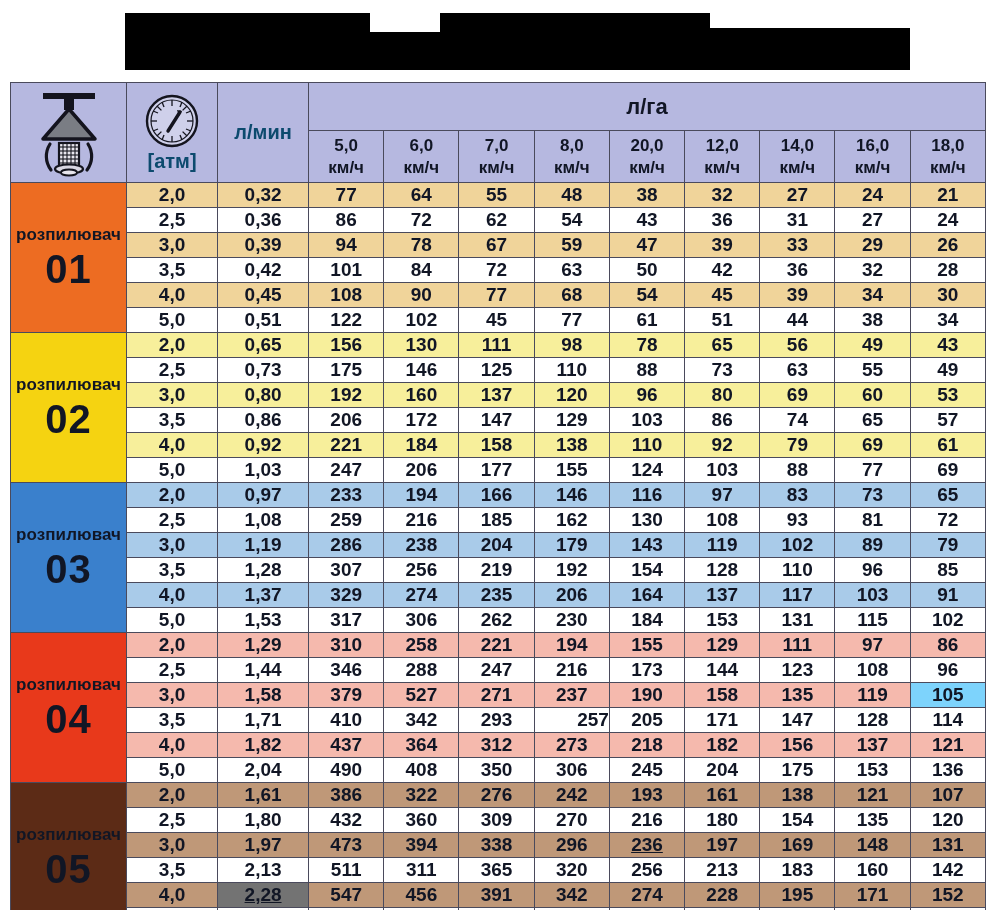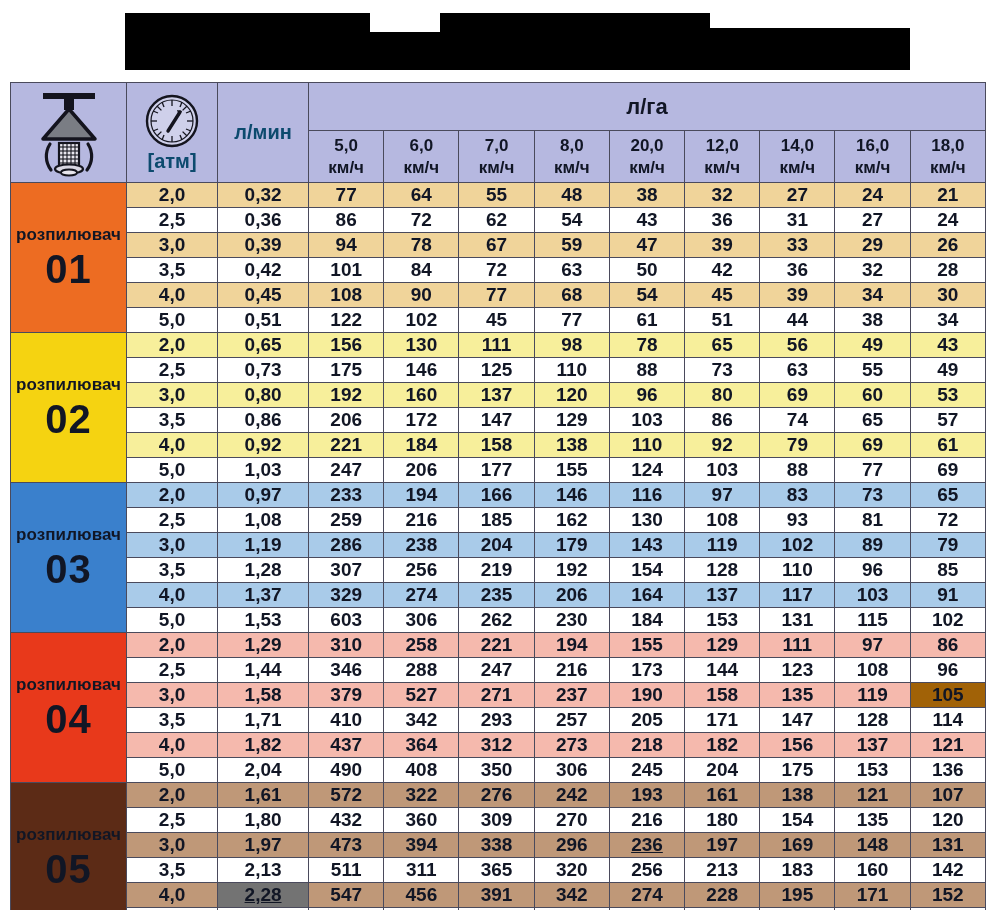--- a/index.html
+++ b/index.html
@@ -433,21 +433,21 @@
           <td class="d" style="background: rgb(169, 203, 233);">206</td>
           <td class="d" style="background: rgb(169, 203, 233);">164</td>
           <td class="d" style="background: rgb(169, 203, 233);">137</td>
           <td class="d" style="background: rgb(169, 203, 233);">117</td>
           <td class="d" style="background: rgb(169, 203, 233);">103</td>
           <td class="d" style="background: rgb(169, 203, 233);">91</td>
         </tr>
         <tr>
           <td class="d d-atm" style="background: rgb(255, 255, 255);">5,0</td>
           <td class="d d-lmin" style="background: rgb(255, 255, 255);">1,53</td>
-          <td class="d" style="background: rgb(255, 255, 255);">603</td>
+          <td class="d" style="background: rgb(255, 255, 255);">317</td>
           <td class="d" style="background: rgb(255, 255, 255);">306</td>
           <td class="d" style="background: rgb(255, 255, 255);">262</td>
           <td class="d" style="background: rgb(255, 255, 255);">230</td>
           <td class="d" style="background: rgb(255, 255, 255);">184</td>
           <td class="d" style="background: rgb(255, 255, 255);">153</td>
           <td class="d" style="background: rgb(255, 255, 255);">131</td>
           <td class="d" style="background: rgb(255, 255, 255);">115</td>
           <td class="d" style="background: rgb(255, 255, 255);">102</td>
         </tr>
         <tr>
@@ -486,29 +486,29 @@
           <td class="d d-atm" style="background: rgb(245, 185, 173);">3,0</td>
           <td class="d d-lmin" style="background: rgb(245, 185, 173);">1,58</td>
           <td class="d" style="background: rgb(245, 185, 173);">379</td>
           <td class="d" style="background: rgb(245, 185, 173);">527</td>
           <td class="d" style="background: rgb(245, 185, 173);">271</td>
           <td class="d" style="background: rgb(245, 185, 173);">237</td>
           <td class="d" style="background: rgb(245, 185, 173);">190</td>
           <td class="d" style="background: rgb(245, 185, 173);">158</td>
           <td class="d" style="background: rgb(245, 185, 173);">135</td>
           <td class="d" style="background: rgb(245, 185, 173);">119</td>
-          <td class="d" style="background: #a16207;">105</td>
+          <td class="d" style="background: #7dd3fc;">105</td>
         </tr>
         <tr>
           <td class="d d-atm" style="background: rgb(255, 255, 255);">3,5</td>
           <td class="d d-lmin" style="background: rgb(255, 255, 255);">1,71</td>
           <td class="d" style="background: rgb(255, 255, 255);">410</td>
           <td class="d" style="background: rgb(255, 255, 255);">342</td>
           <td class="d" style="background: rgb(255, 255, 255);">293</td>
-          <td class="d" style="background: rgb(255, 255, 255);">257</td>
+          <td class="d" style="background: rgb(255, 255, 255); text-align: right;">257</td>
           <td class="d" style="background: rgb(255, 255, 255);">205</td>
           <td class="d" style="background: rgb(255, 255, 255);">171</td>
           <td class="d" style="background: rgb(255, 255, 255);">147</td>
           <td class="d" style="background: rgb(255, 255, 255);">128</td>
           <td class="d" style="background: rgb(255, 255, 255);">114</td>
         </tr>
         <tr>
           <td class="d d-atm" style="background: rgb(245, 185, 173);">4,0</td>
           <td class="d d-lmin" style="background: rgb(245, 185, 173);">1,82</td>
           <td class="d" style="background: rgb(245, 185, 173);">437</td>
@@ -536,21 +536,21 @@
         </tr>
         <tr>
           <td class="lblcell" rowspan="6" style="background: rgb(92, 43, 22);">
             <div class="lbl-inner">
               <div class="lbl-word">розпилювач</div>
               <div class="lbl-num">05</div>
             </div>
           </td>
           <td class="d d-atm" style="background: rgb(191, 152, 120);">2,0</td>
           <td class="d d-lmin" style="background: rgb(191, 152, 120);">1,61</td>
-          <td class="d" style="background: rgb(191, 152, 120);">572</td>
+          <td class="d" style="background: rgb(191, 152, 120);">386</td>
           <td class="d" style="background: rgb(191, 152, 120);">322</td>
           <td class="d" style="background: rgb(191, 152, 120);">276</td>
           <td class="d" style="background: rgb(191, 152, 120);">242</td>
           <td class="d" style="background: rgb(191, 152, 120);">193</td>
           <td class="d" style="background: rgb(191, 152, 120);">161</td>
           <td class="d" style="background: rgb(191, 152, 120);">138</td>
           <td class="d" style="background: rgb(191, 152, 120);">121</td>
           <td class="d" style="background: rgb(191, 152, 120);">107</td>
         </tr>
         <tr>

